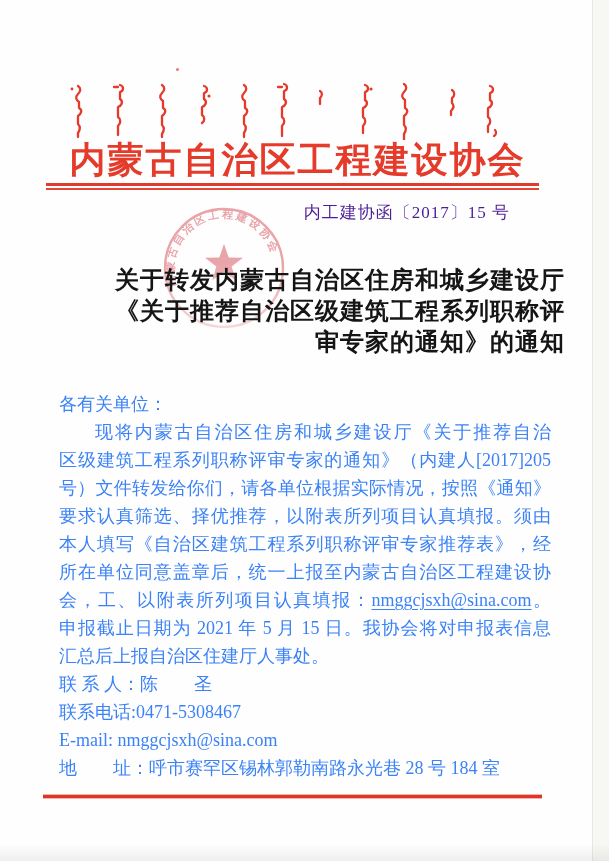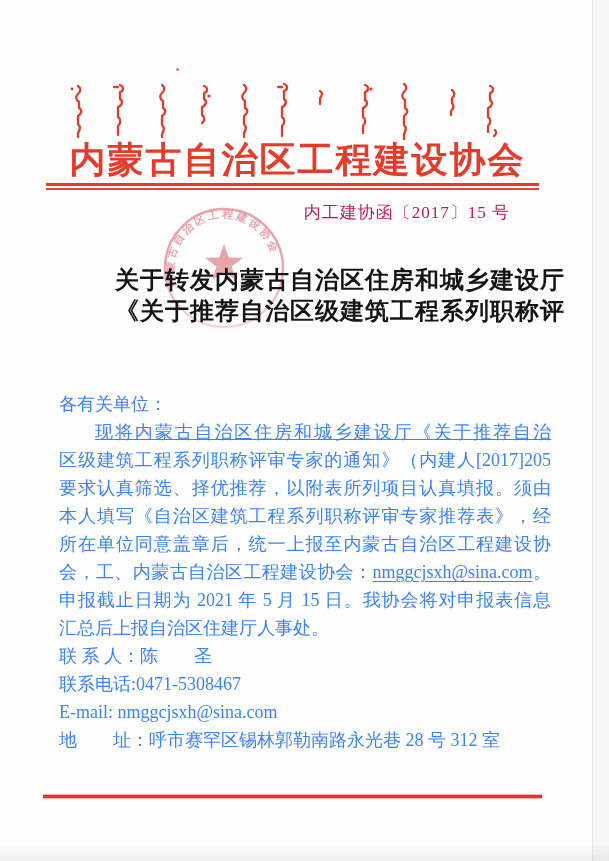--- a/index.html
+++ b/index.html
@@ -21,40 +21,40 @@
   .org-title{
     position:absolute;left:0;right:14px;top:136px;text-align:center;
     font-size:36px;font-weight:700;color:#e43b2b;letter-spacing:2px;white-space:nowrap;
   }
   .rule-top{position:absolute;left:46px;top:183px;width:493px;}
   .rule-top .thick{height:3px;background:#e23a2c;}
   .rule-top .thin{height:2px;background:#e54537;margin-top:2px;}
 
   .doc-number{
     position:absolute;top:201px;right:99px;
-    font-size:17px;color:#be185d;letter-spacing:1px;white-space:pre;
+    font-size:17px;color:#4c1d95;letter-spacing:1px;white-space:pre;
   }
 
   
   .seal{position:absolute;left:150px;top:200px;width:150px;height:142px;filter:blur(0.4px);}
 
   
   .main-title{
     position:absolute;left:30px;right:44px;top:265px;text-align:right;
     font-size:24px;font-weight:700;color:#151515;line-height:31px;letter-spacing:1px;
   }
 
   
   .body-text{
     position:absolute;left:59px;top:390px;width:492px;
     font-size:18px;line-height:28px;color:#3b82f6;
   }
   .line{white-space:pre-wrap;}
   .jline{text-align:justify;text-align-last:justify;}
-  .indent{text-indent:2em;text-decoration:underline;}
+  .indent{text-indent:2em;}
   .u{text-decoration:underline;text-underline-offset:3px;}
 
   .rule-bottom{position:absolute;left:43px;top:794px;width:499px;}
   .rule-bottom .soft-a{height:1px;background:#f3b3ac;}
   .rule-bottom .core{height:3px;background:#e0362a;}
   .rule-bottom .soft-b{height:1px;background:#f3b3ac;}
 </style>
 </head>
 <body>
 
@@ -133,36 +133,38 @@
       <path d="M74,44 L78.7,57.53 L93.02,57.82 L81.61,66.47 L85.76,80.18 L74,72 L62.24,80.18 L66.39,66.47 L54.98,57.82 L69.3,57.53 Z" fill="#d85a64"></path>
       <text font-size="11" fill="#d85a64" letter-spacing="2.5" font-weight="bold">
         <textPath href="#sealArc" startOffset="8">内蒙古自治区工程建设协会</textPath>
       </text>
     </g>
   </svg>
 
   <div class="main-title">
     <div class="line">关于转发内蒙古自治区住房和城乡建设厅</div>
     <div class="line">《关于推荐自治区级建筑工程系列职称评</div>
+    <div class="line">审专家的通知》的通知</div>
   </div>
 
   <div class="body-text">
     <div class="line">各有关单位：</div>
     <div class="line jline indent">现将内蒙古自治区住房和城乡建设厅《关于推荐自治</div>
     <div class="line jline">区级建筑工程系列职称评审专家的通知》（内建人[2017]205</div>
+    <div class="line jline">号）文件转发给你们，请各单位根据实际情况，按照《通知》</div>
     <div class="line jline">要求认真筛选、择优推荐，以附表所列项目认真填报。须由</div>
     <div class="line jline">本人填写《自治区建筑工程系列职称评审专家推荐表》，经</div>
     <div class="line jline">所在单位同意盖章后，统一上报至内蒙古自治区工程建设协</div>
-    <div class="line jline"><span>会，工、内蒙古自治区工程建设协会：</span><span class="u">nmggcjsxh@sina.com</span><span>。</span></div>
+    <div class="line jline"><span>会，工、以附表所列项目认真填报：</span><span class="u">nmggcjsxh@sina.com</span><span>。</span></div>
     <div class="line jline">申报截止日期为 2021 年 5 月 15 日。我协会将对申报表信息</div>
     <div class="line">汇总后上报自治区住建厅人事处。</div>
     <div class="line">联 系 人：陈　　圣</div>
     <div class="line">联系电话:0471-5308467</div>
     <div class="line">E-mail: nmggcjsxh@sina.com</div>
-    <div class="line">地　　址：呼市赛罕区锡林郭勒南路永光巷 28 号 312 室</div>
+    <div class="line">地　　址：呼市赛罕区锡林郭勒南路永光巷 28 号 184 室</div>
   </div>
 
   <div class="rule-bottom">
     <div class="soft-a"></div>
       <div class="core"></div>
       <div class="soft-b"></div>
   </div>
 
   <div class="scan-bottom"></div>
 </div>

